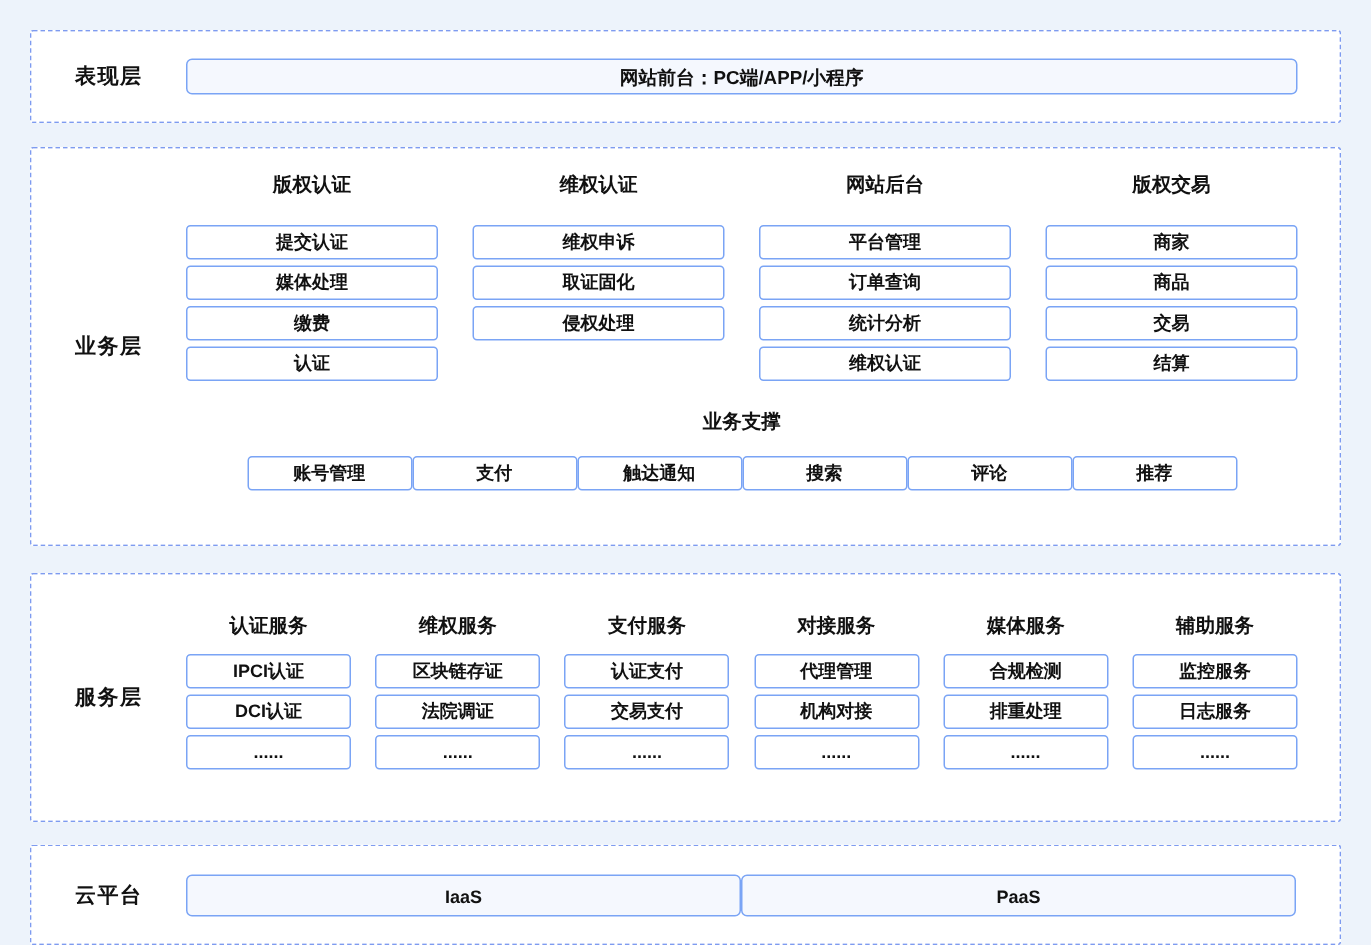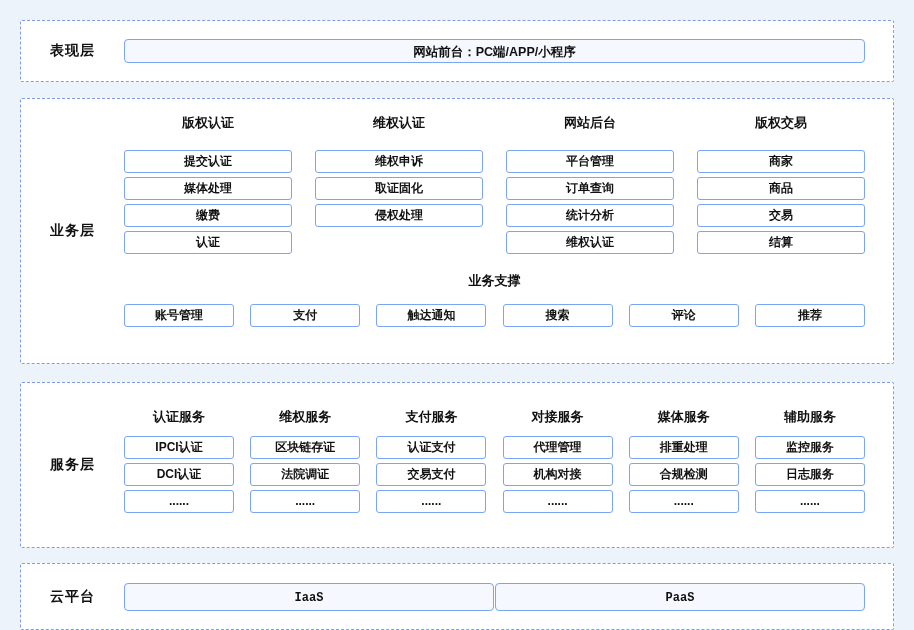--- a/index.html
+++ b/index.html
@@ -52,30 +52,30 @@
     border:1.2px solid #7aa4f5; border-radius:3px;
     background:#ffffff;
     text-align:center; font-weight:bold; font-size:12px;
     box-sizing:border-box;
     margin-bottom:4px;
   }
   .support-title {
     margin-top:13px; height:20px; line-height:20px;
     text-align:center; font-weight:bold; font-size:13px;
   }
-  .support-row { display:flex; justify-content:space-between; margin-top:13px; }
+  .support-row { display:flex; justify-content:center; margin-top:13px; }
   .support-row .box { width:110px; margin-bottom:0; }
 
   
   .s3 { height:166px; margin-bottom:15px; }
   .s3 .col-title { margin-top:24px; margin-bottom:9px; }
 
   
   .s4 { height:67px; }
-  .s4 .layer-content { display:flex; align-items:center; justify-content:space-between;font-family:Liberation Mono, monospace; }
+  .s4 .layer-content { display:flex; align-items:center; justify-content:flex-start; }
   .cloud-box {
     width:370px; height:28px; line-height:28px;
     border:1.3px solid #7aa4f5; border-radius:4px;
     background:#f5f8fe;
     text-align:center; font-weight:bold; font-size:12px;
     box-sizing:border-box;
   }
 </style>
 </head>
 <body>
@@ -156,22 +156,22 @@
           <div class="box">......</div>
         </div>
         <div class="col col-s">
           <div class="col-title">对接服务</div>
           <div class="box">代理管理</div>
           <div class="box">机构对接</div>
           <div class="box">......</div>
         </div>
         <div class="col col-s">
           <div class="col-title">媒体服务</div>
+          <div class="box">合规检测</div>
           <div class="box">排重处理</div>
-          <div class="box">合规检测</div>
           <div class="box">......</div>
         </div>
         <div class="col col-s">
           <div class="col-title">辅助服务</div>
           <div class="box">监控服务</div>
           <div class="box">日志服务</div>
           <div class="box">......</div>
         </div>
       </div>
     </div>

